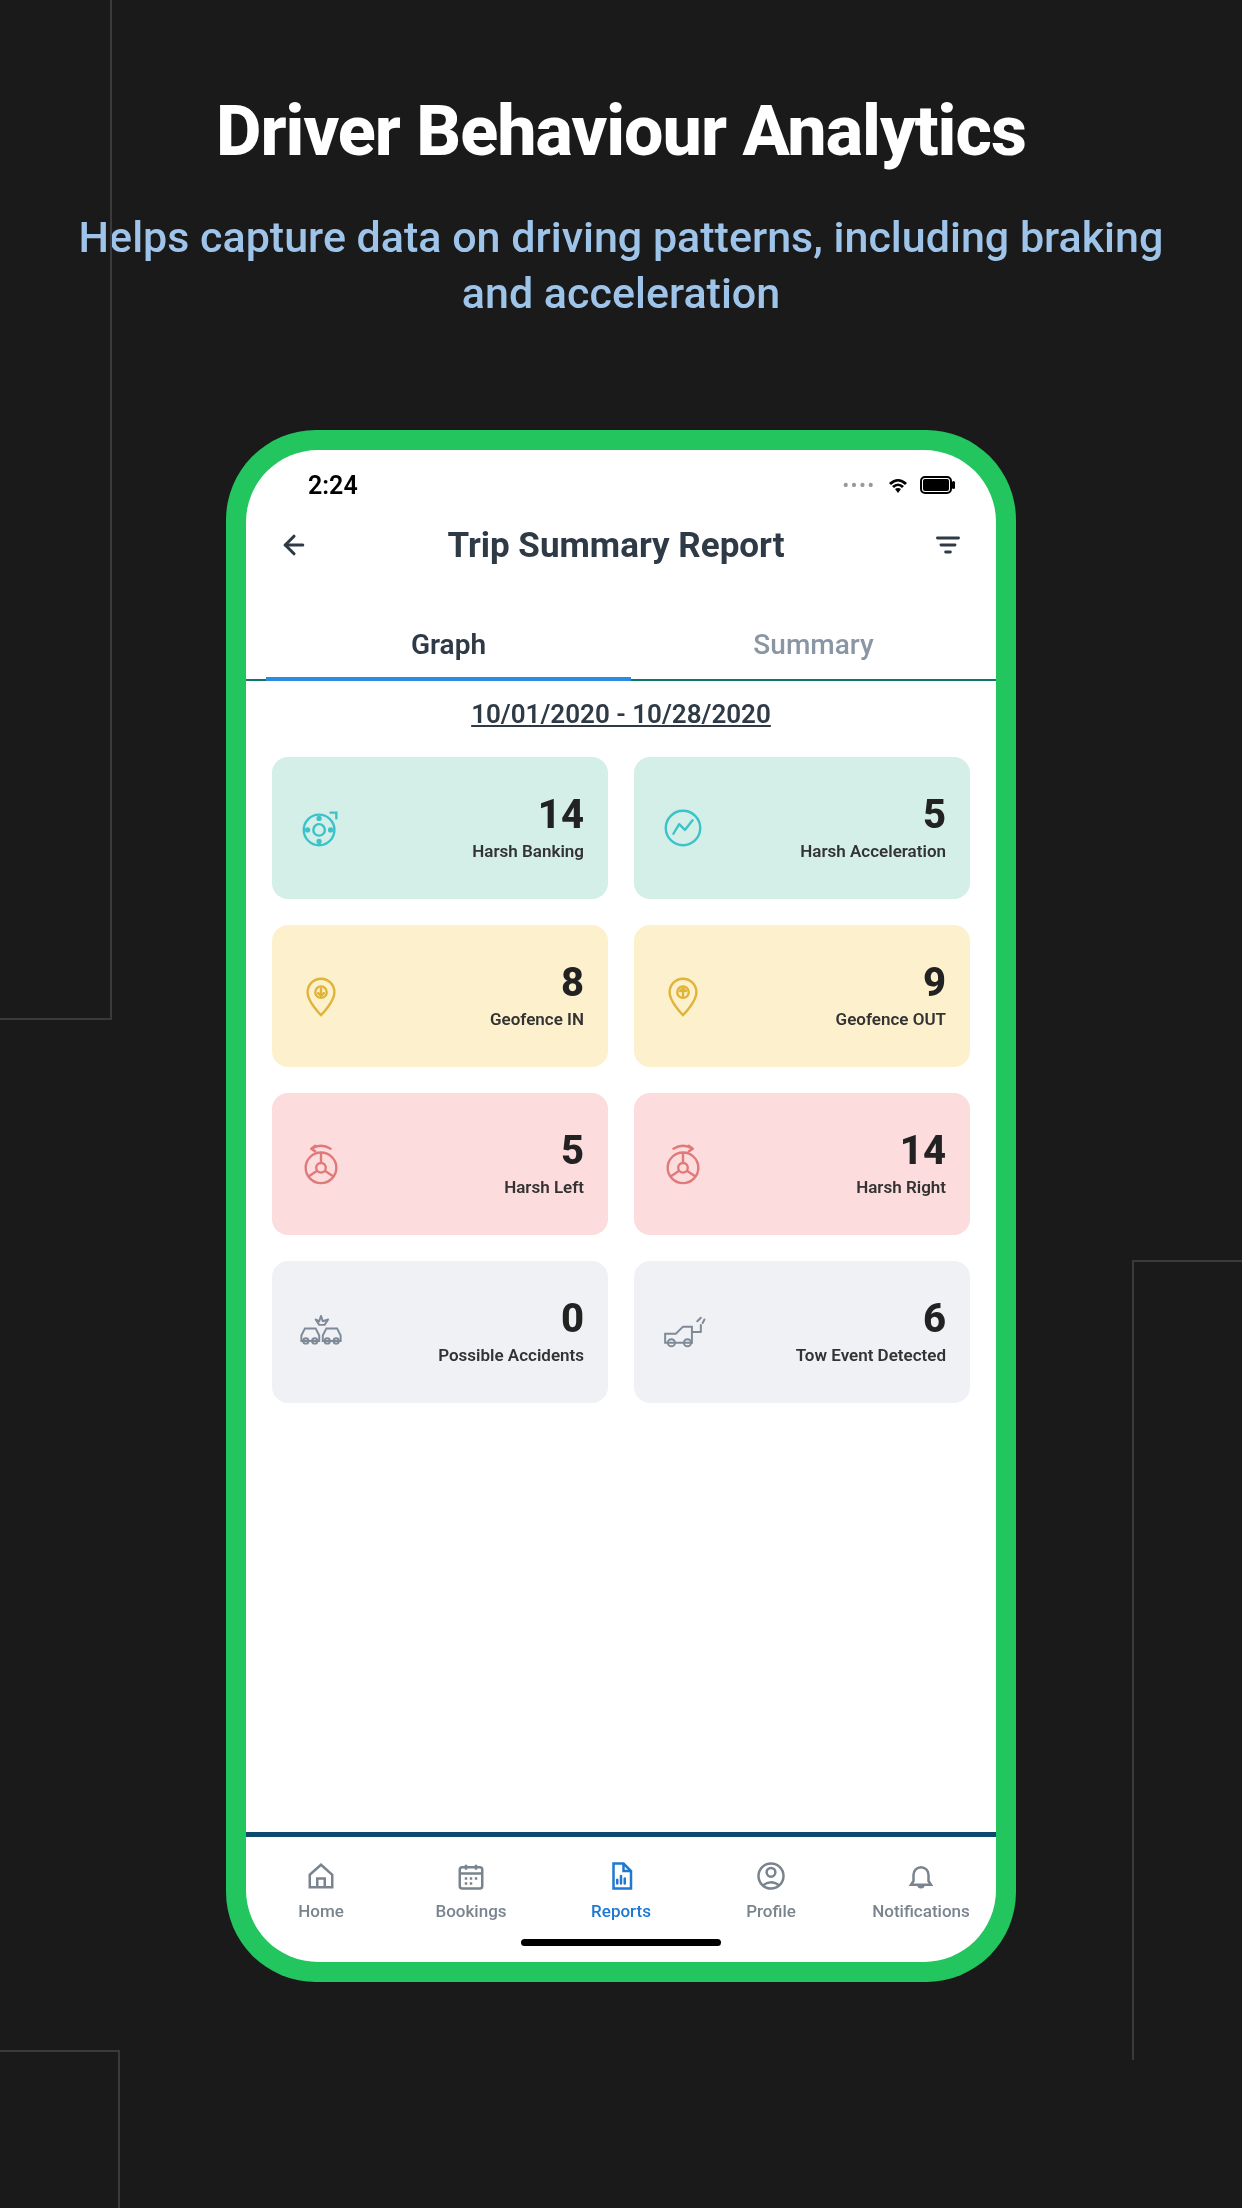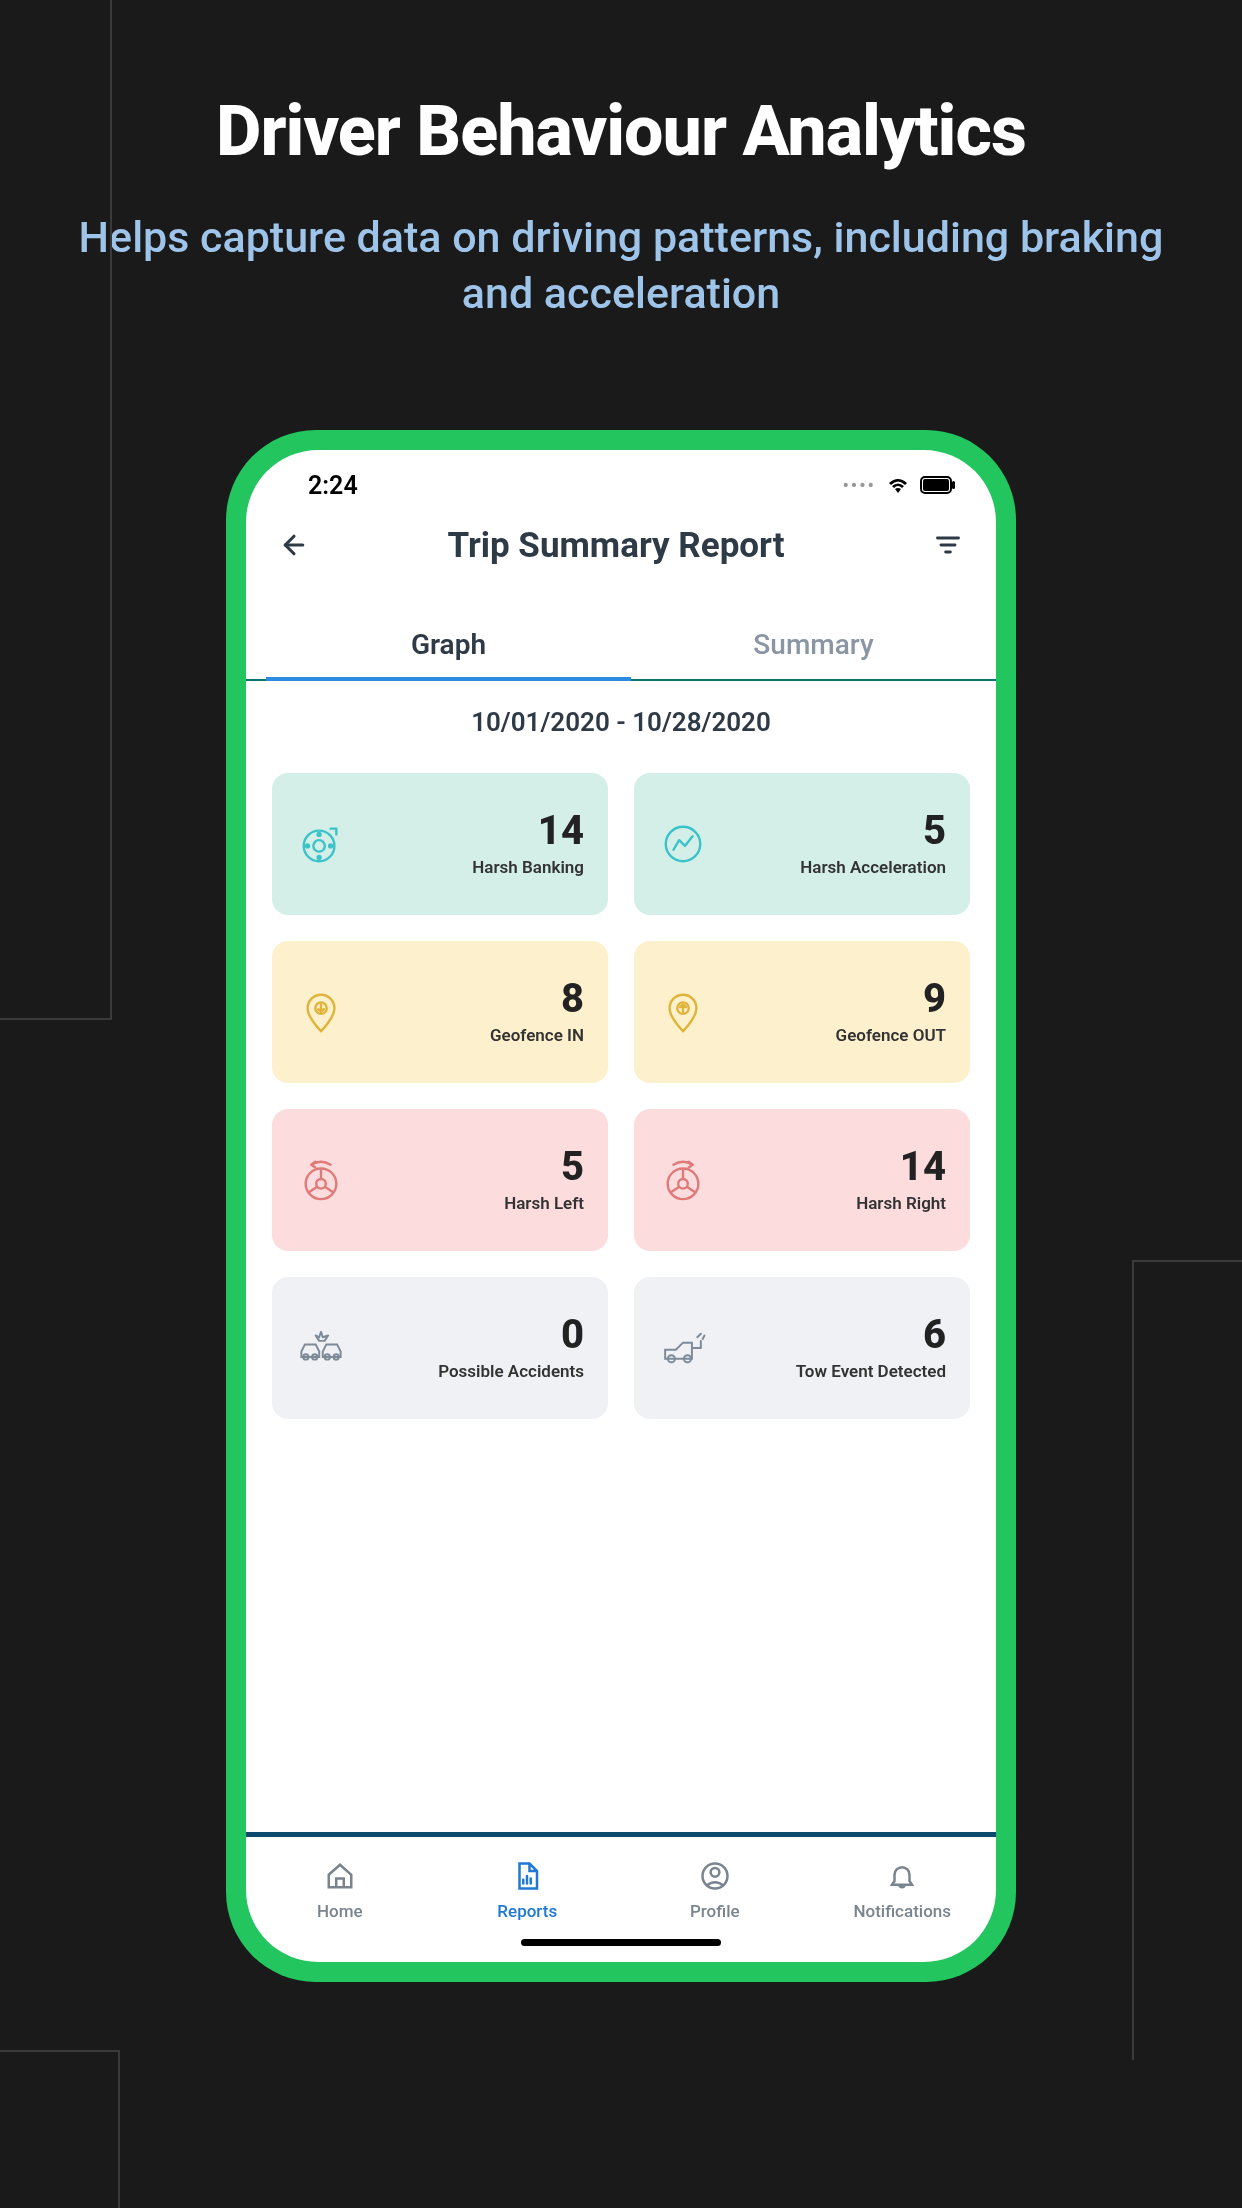--- a/index.html
+++ b/index.html
@@ -156,21 +156,22 @@
     height: 4px;
     background: #2b8be0;
   }
 
   
   .date-range {
     text-align: center;
     font-size: 26px;
     font-weight: 600;
     color: #2e3a46;
-    padding: 26px 0;
+    padding: 18px 0;
+    text-decoration: underline;
   }
 
   
   .cards {
     display: grid;
     grid-template-columns: 1fr 1fr;
     gap: 26px;
     padding: 10px 26px;
   }
   .card {
@@ -426,20 +427,29 @@
     <div class="bottom-nav">
       <div class="nav-item">
         <span class="nav-icon">
           <svg width="30" height="30" viewBox="0 0 24 24" fill="none" stroke="currentColor" stroke-width="2">
               <path d="M3 11 L12 3 L21 11 V21 H3 Z"></path>
               <path d="M9 21 V14 H15 V21"></path>
             </svg>
         </span>
         <span>Home</span>
       </div>
+      <div class="nav-item">
+        <span class="nav-icon">
+          <svg width="30" height="30" viewBox="0 0 24 24" fill="none" stroke="currentColor" stroke-width="2">
+              <rect x="3" y="5" width="18" height="17" rx="2"></rect>
+              <path d="M3 10 H21 M8 3 V7 M16 3 V7 M7 14 H9 M11 14 H13 M15 14 H17 M7 18 H9 M11 18 H13"></path>
+            </svg>
+        </span>
+        <span>Bookings</span>
+      </div>
       <div class="nav-item active">
         <span class="nav-icon">
           <svg width="30" height="30" viewBox="0 0 24 24" fill="none" stroke="currentColor" stroke-width="2">
               <path d="M6 2 H14 L20 8 V22 H6 Z"></path>
               <path d="M14 2 V8 H20"></path>
               <path d="M9 18 V15 M12 18 V12 M15 18 V14" stroke-linecap="round"></path>
             </svg>
         </span>
         <span>Reports</span>
       </div>

